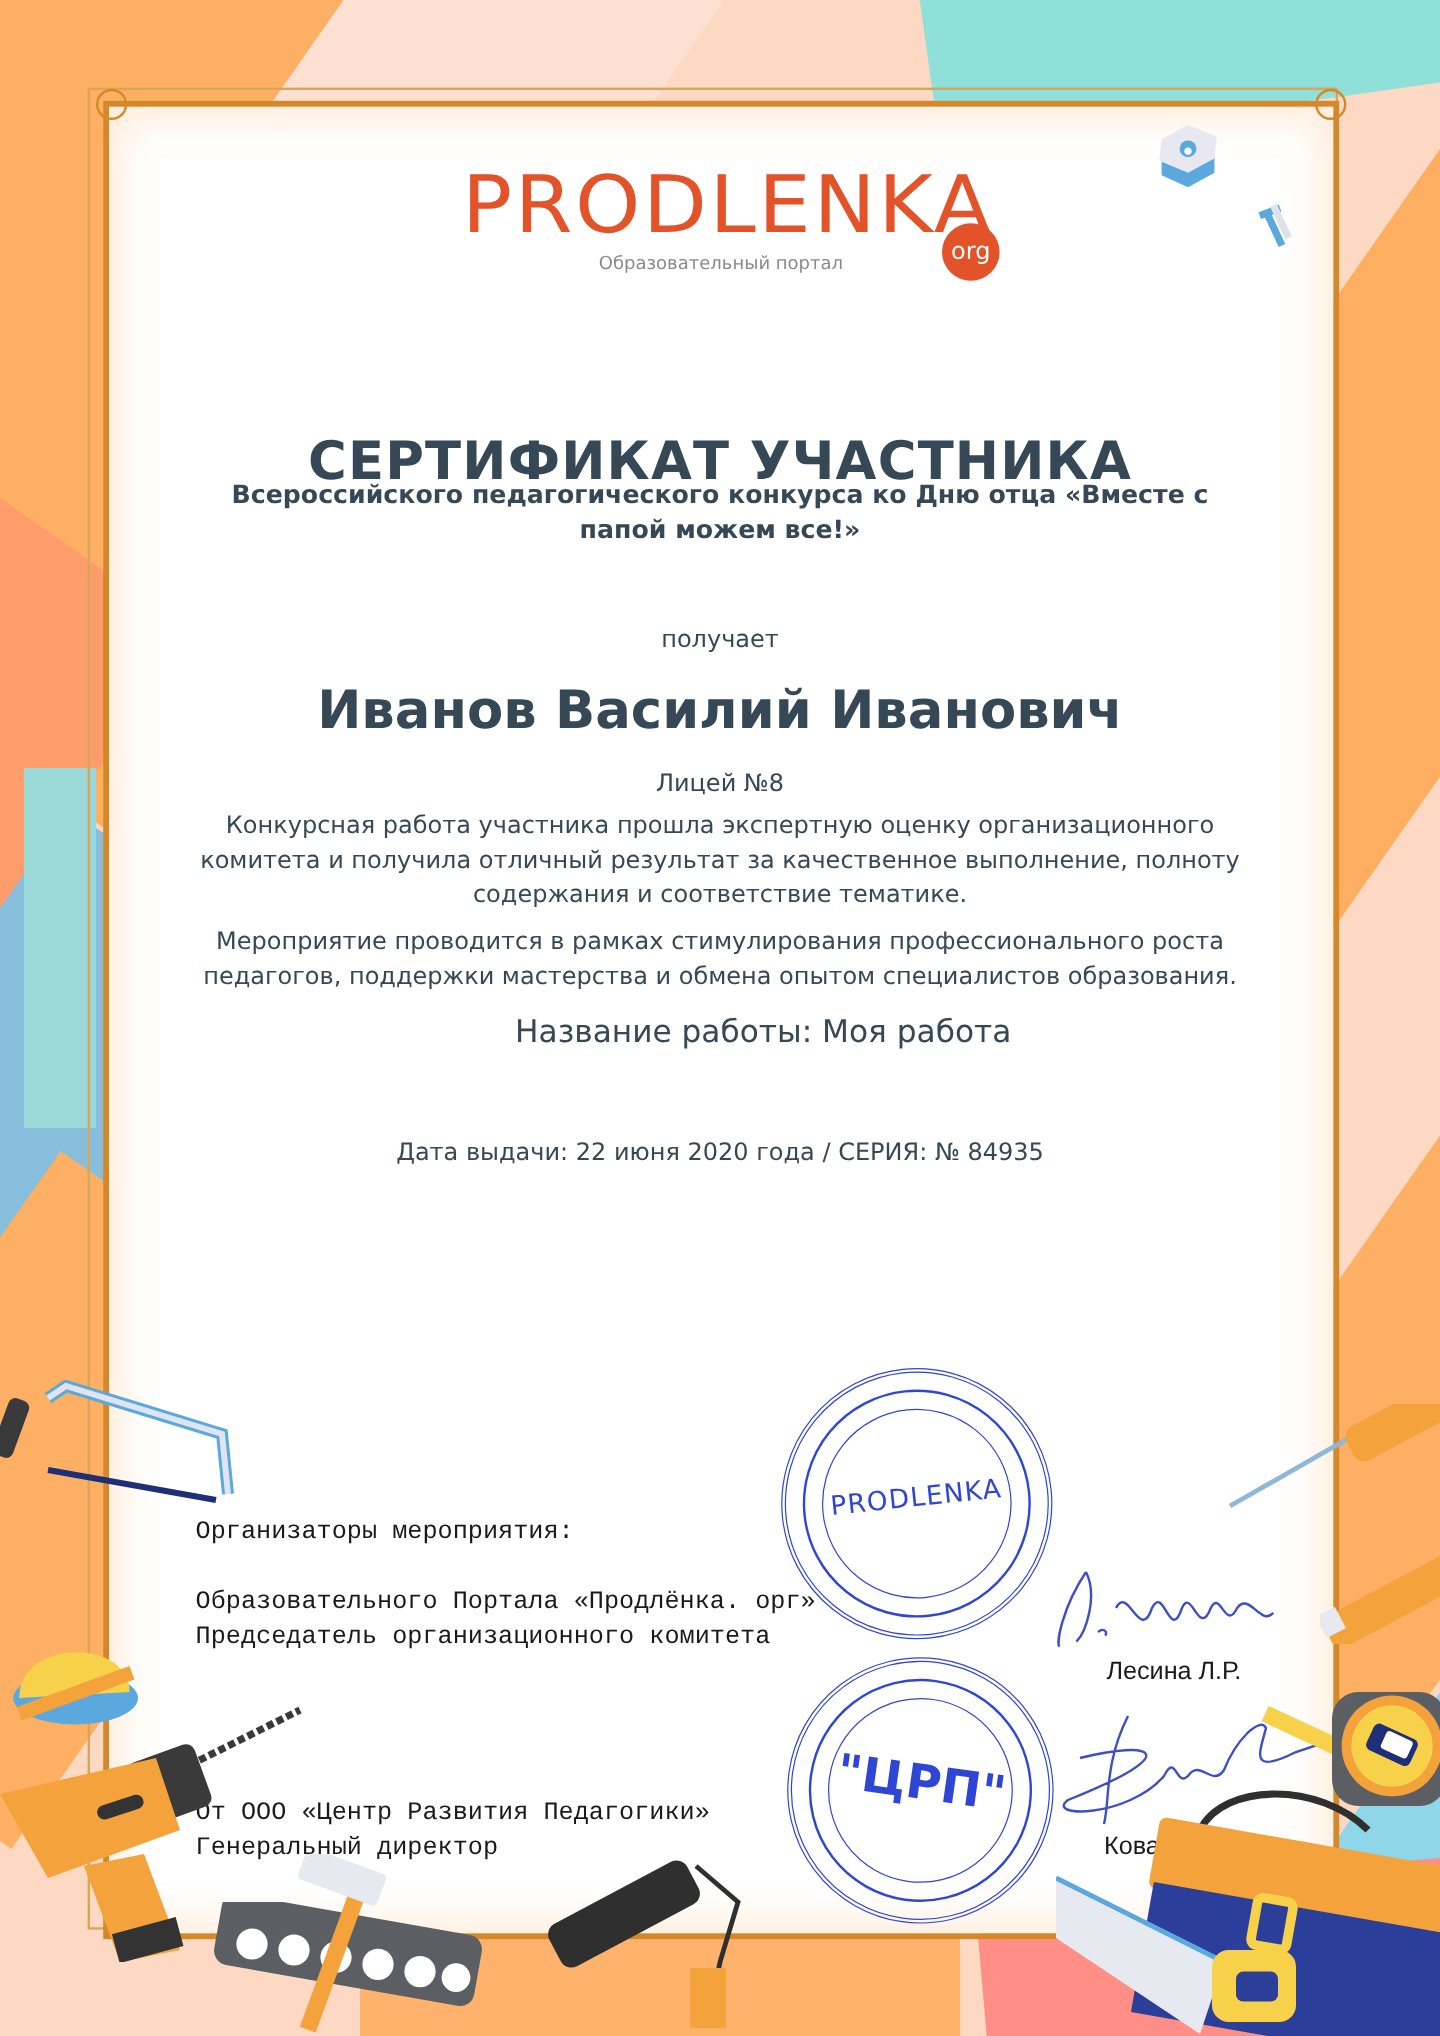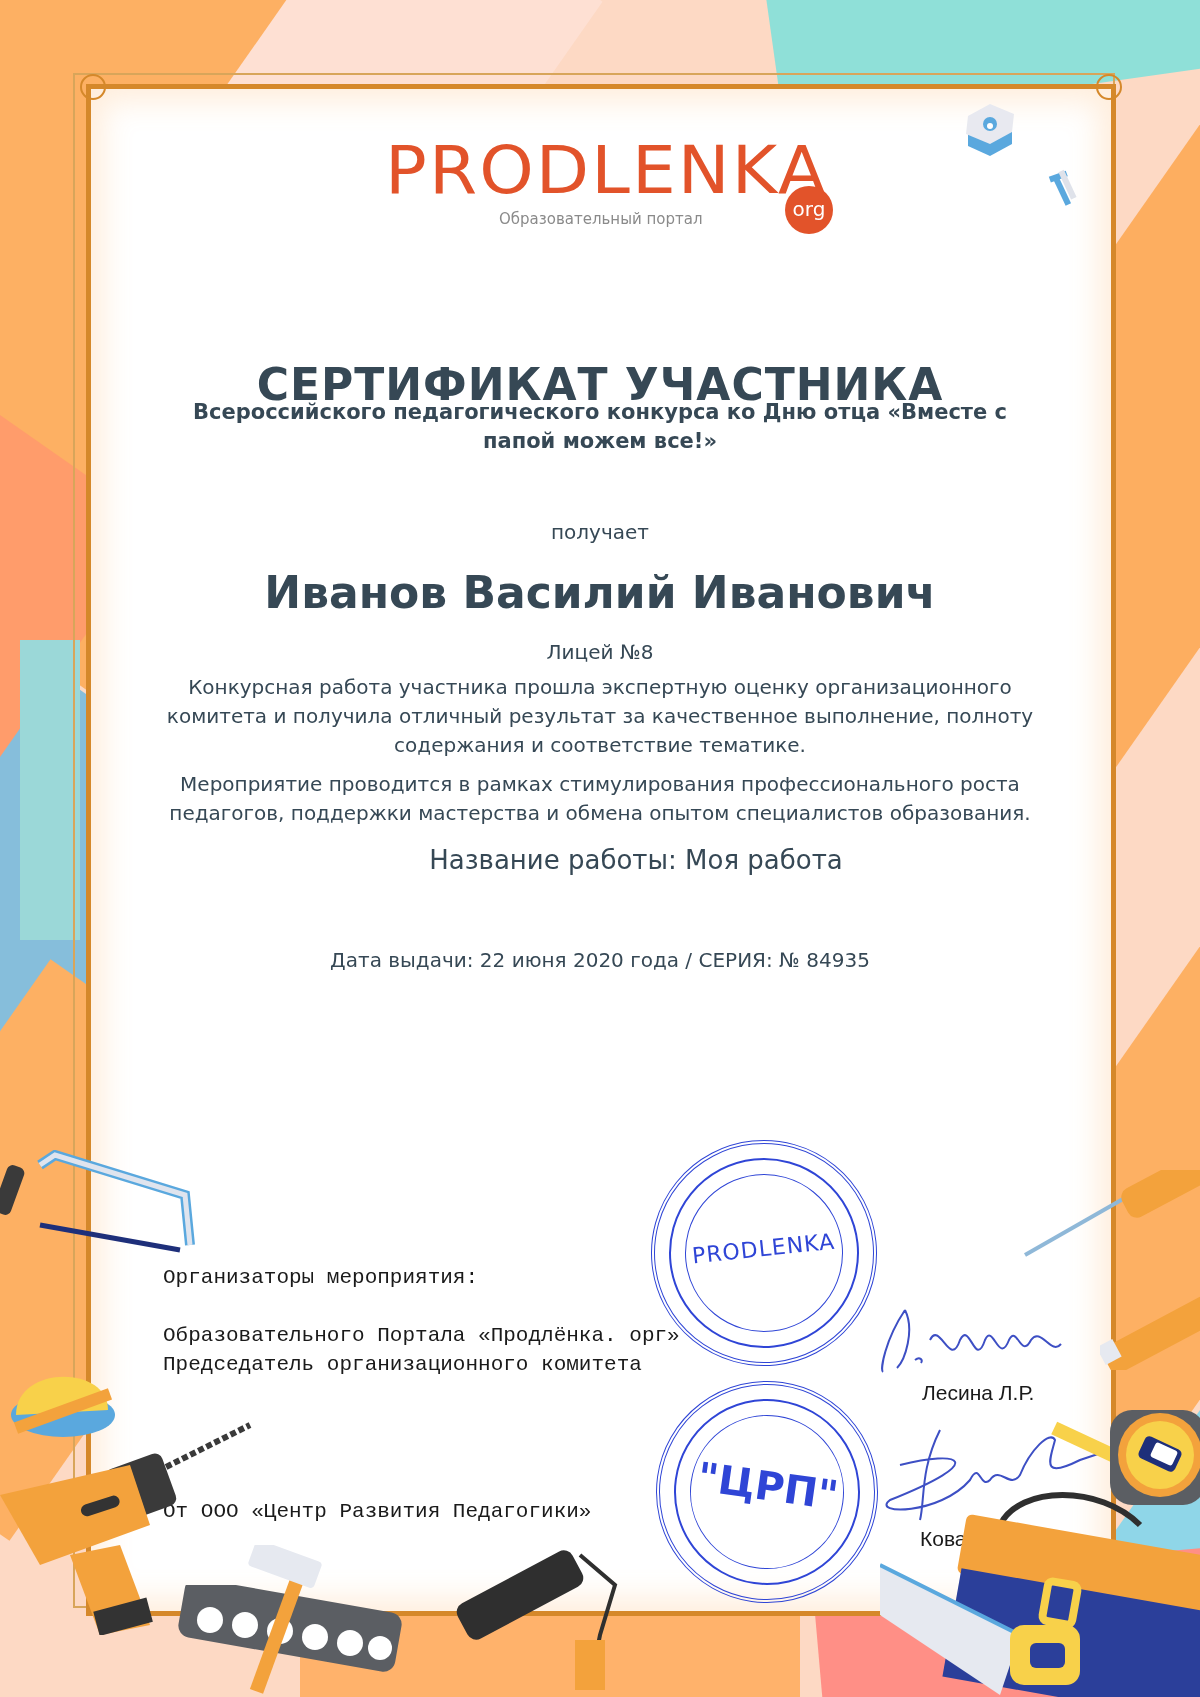--- a/index.html
+++ b/index.html
@@ -89,20 +89,21 @@
 <div class="t-line workname">Название работы: Моя работа</div>
 <div class="t-line issued">Дата выдачи: 22 июня 2020 года / СЕРИЯ: № 84935</div>
 
 <div class="org org-head">Организаторы мероприятия:</div>
 <div class="org org-a">
   <div>Образовательного Портала «Продлёнка. орг»</div>
   <div>Председатель организационного комитета</div>
 </div>
 <div class="org org-b">
   <div>От ООО «Центр Развития Педагогики»</div>
+  <div>Генеральный директор</div>
 </div>
 
 <div class="stamp" style="left:651px;top:1140px;width:226px;height:226px;transform:rotate(-6deg);">
   <div class="ring2"></div>
     <div class="ring3"></div>
   <div class="stamp-label" style="top:92px;font-size:22px;font-weight:normal;letter-spacing:1px;">PRODLENKA</div>
 </div>
 <div class="stamp" style="left:656px;top:1381px;width:222px;height:222px;transform:rotate(8deg);">
   <div class="ring2"></div>
     <div class="ring3"></div>

